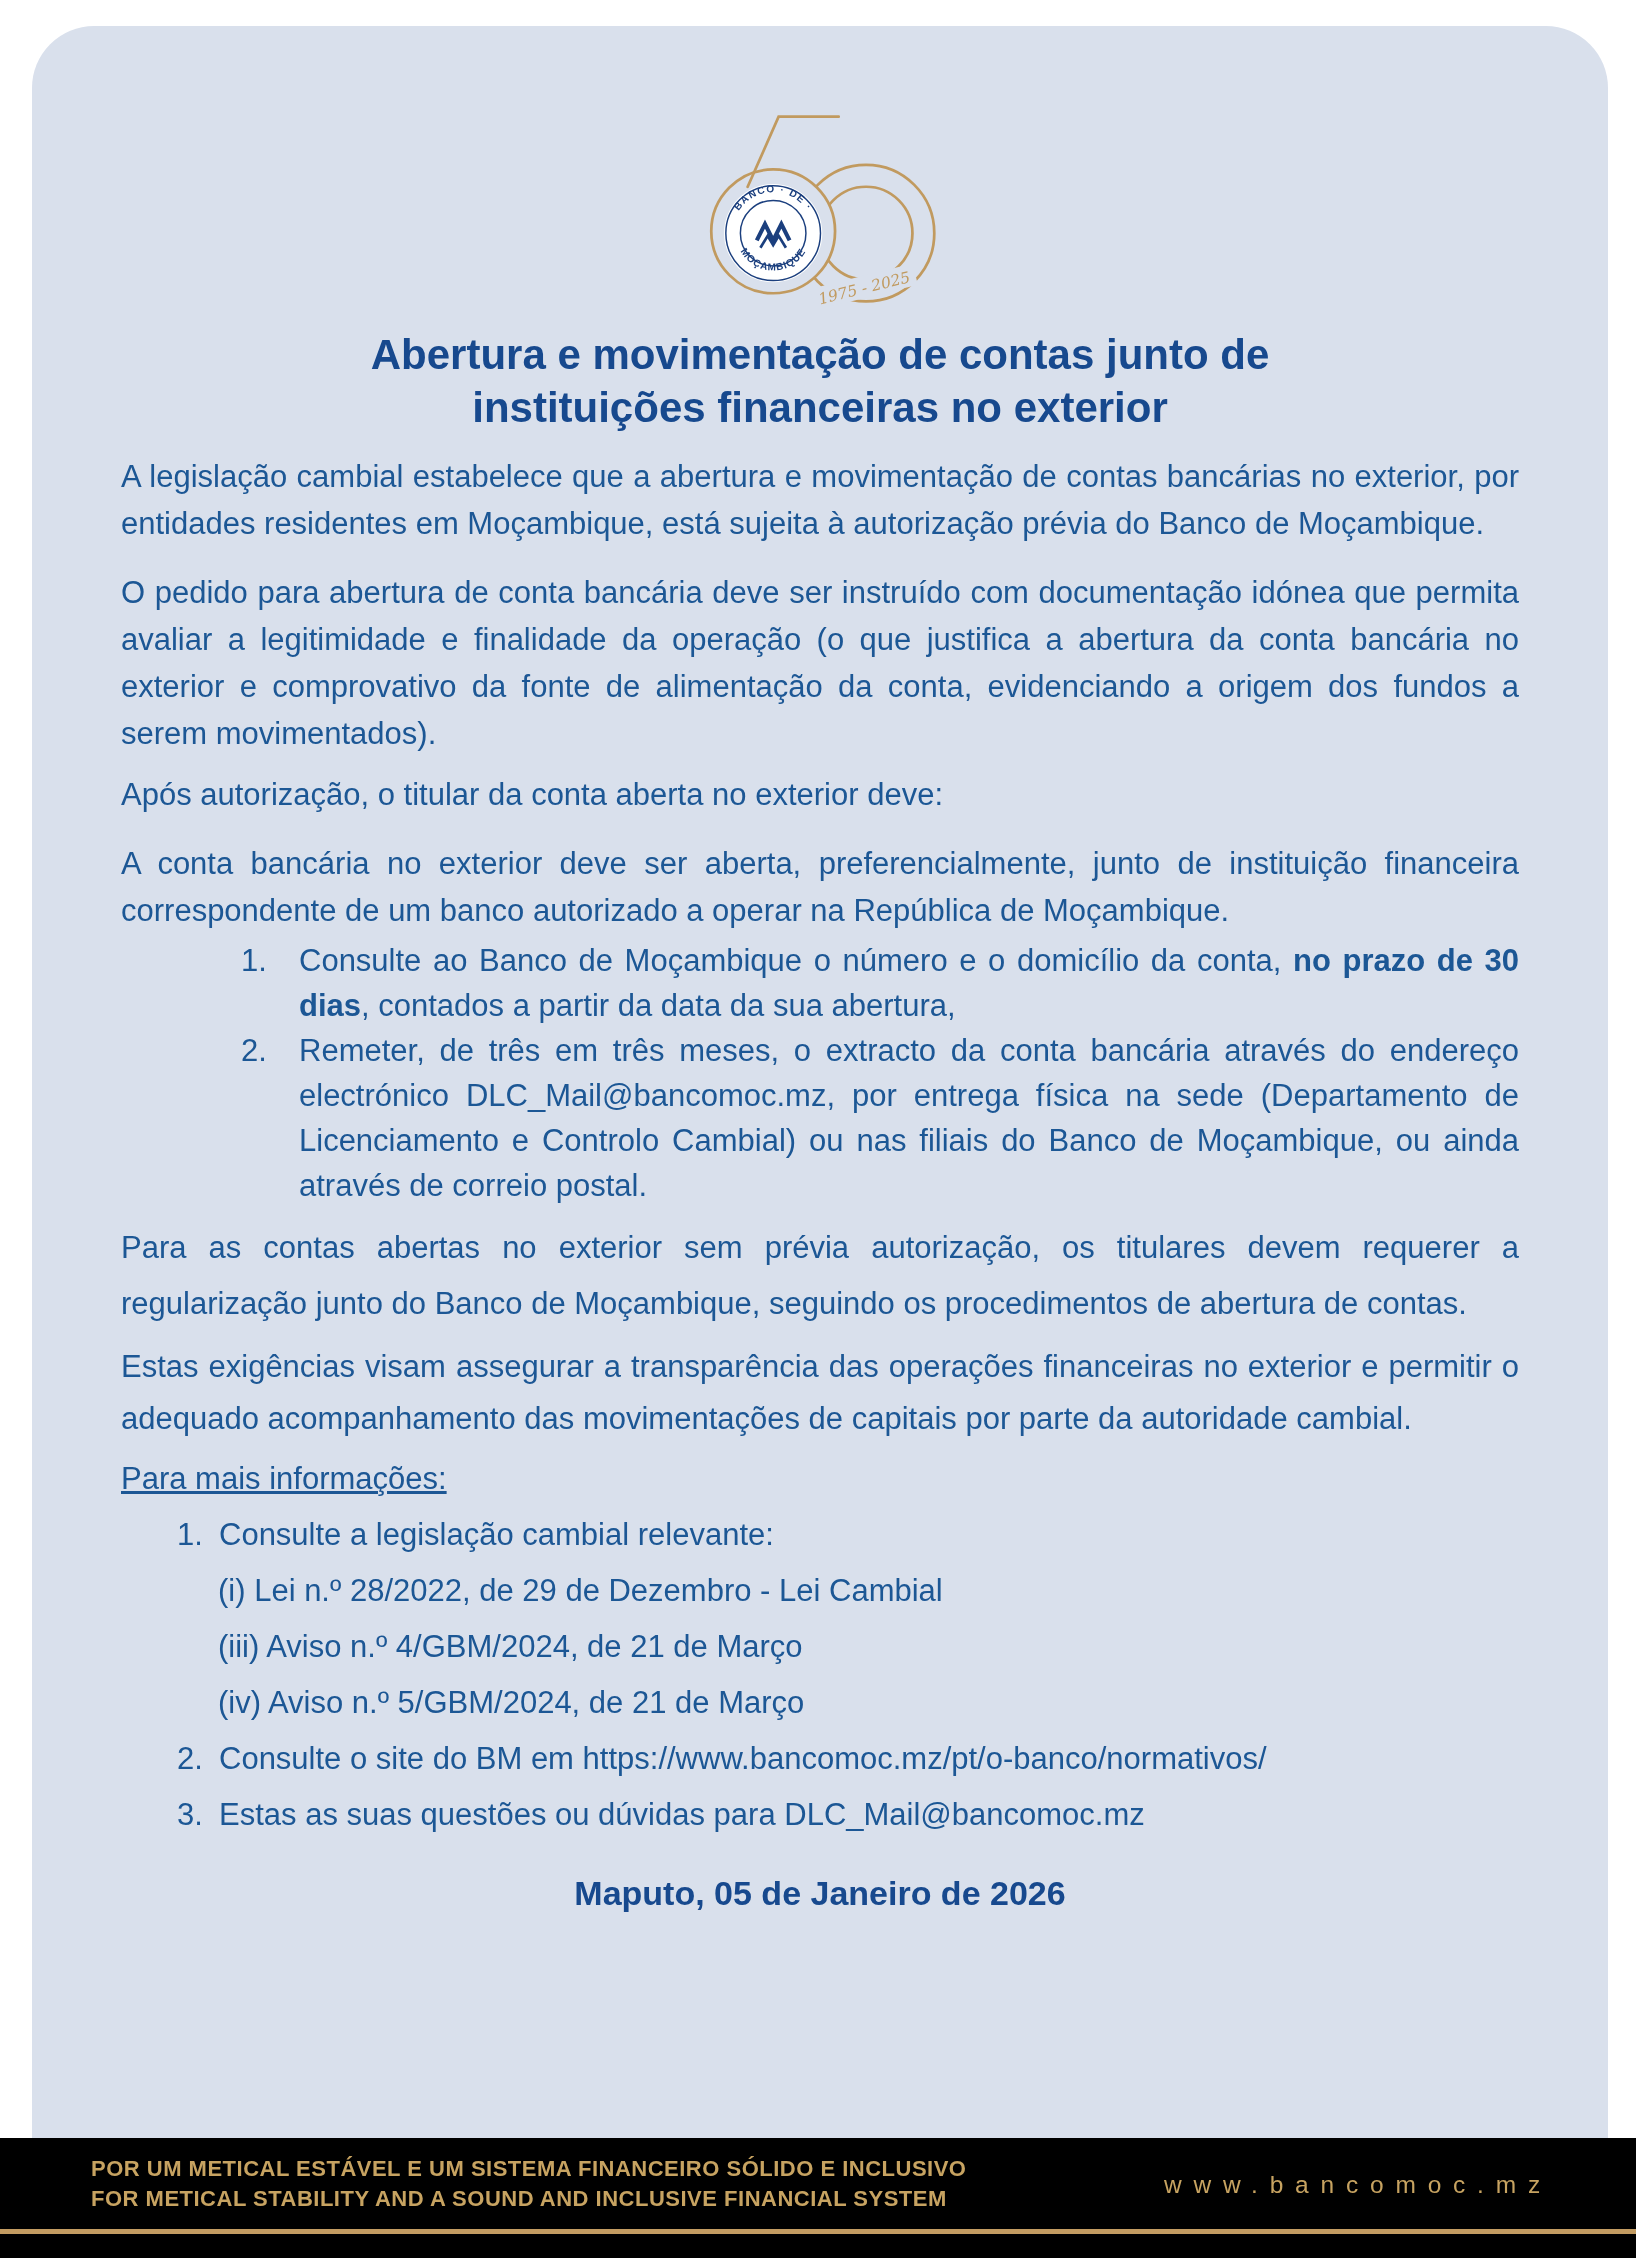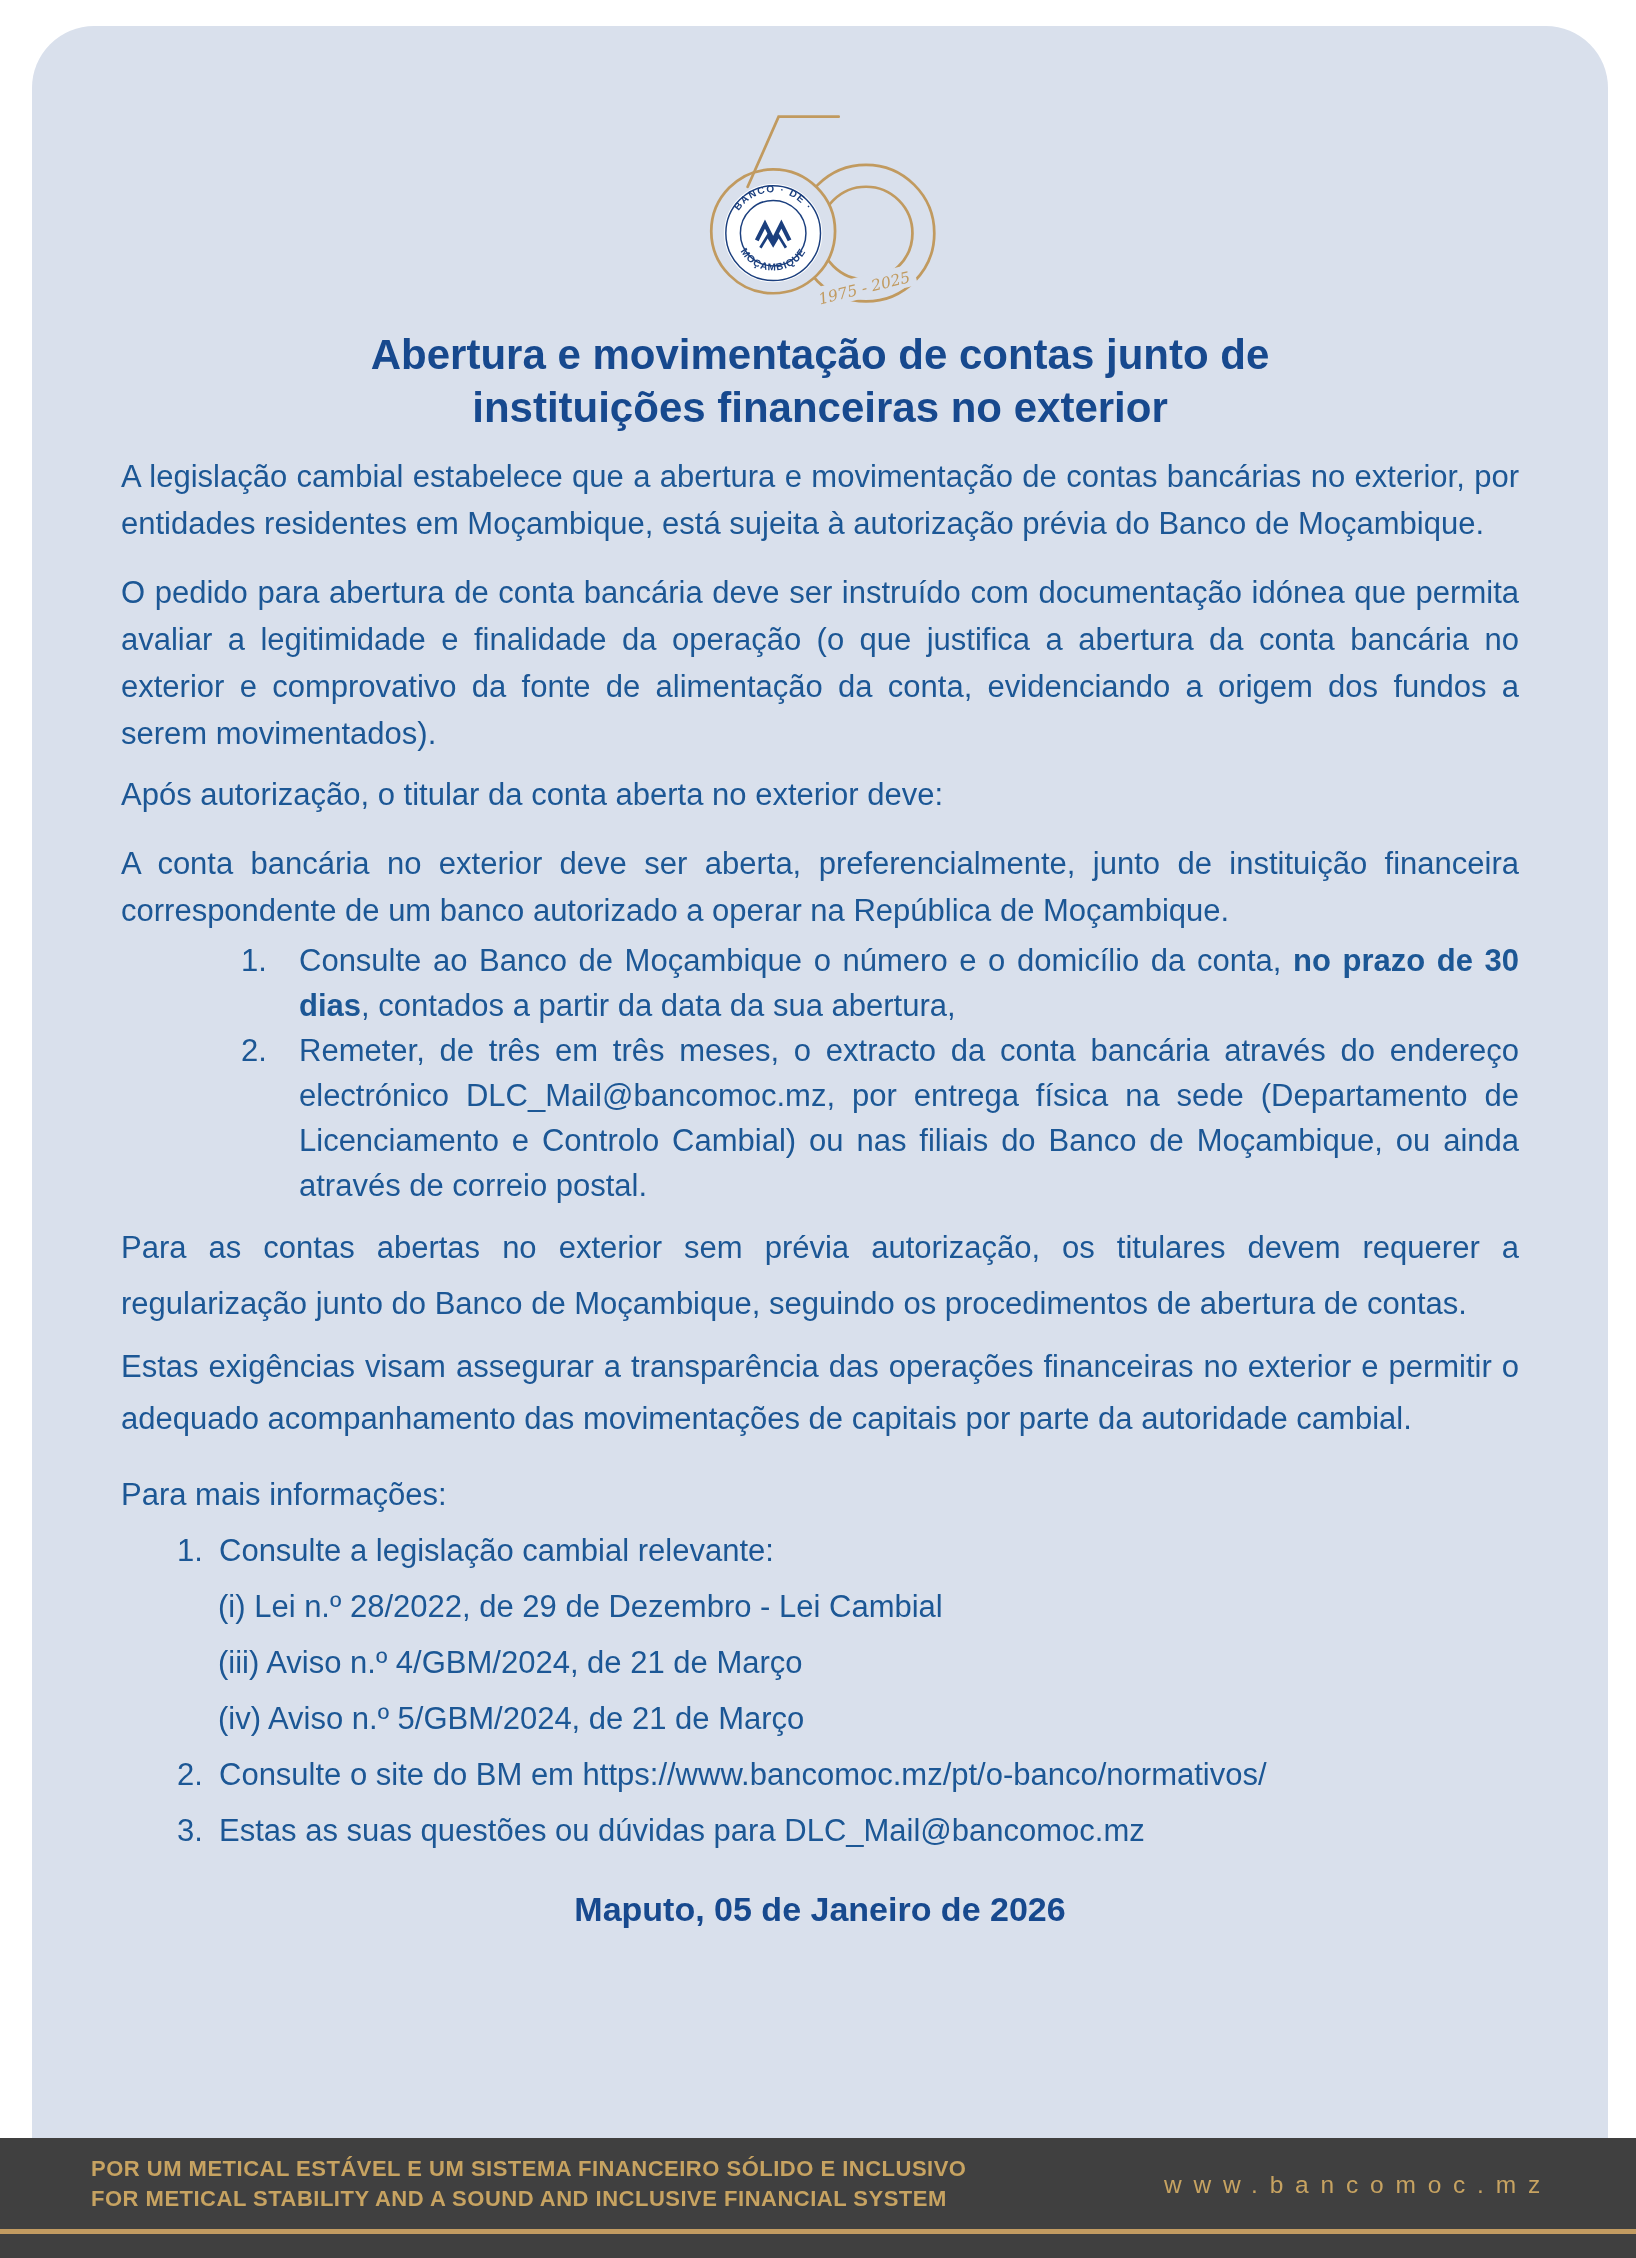--- a/index.html
+++ b/index.html
@@ -50,39 +50,39 @@
   .obligation .obl-text { flex:1; text-align:justify; }
   .p5 { margin-top:12.7px; line-height:56px; }
   .p6 { margin-top:9px; line-height:52px; }
   .info-line {
     color:#1C5795;
     font-size:31px;
     line-height:36px;
     margin-top:20px;
     display:flex;
   }
-  .info-intro { margin-top:32px; }
+  .info-intro { margin-top:16px;text-decoration:underline; }
   .info-item { margin-left:56px; }
   .info-item .num { flex:0 0 42px; }
   .info-sub { margin-left:97px; }
   .dateline {
     margin-top:40px;
     text-align:center;
     font-weight:bold;
     color:#17498E;
     font-size:34px;
     line-height:40px;
   }
   b.inline-bold { font-weight:bold; }
   a.doc-link { color:inherit; text-decoration:none; }
   .footer {
     position:absolute;
     left:0; top:2138px;
     width:1636px; height:120px;
-    background:#404040;
+    background:#000000;
   }
   .footer .slogans {
     position:absolute;
     left:91px; top:15.5px;
     color:#C7A361;
     font-size:22px;
     line-height:30px;
     letter-spacing:0.5px;
   }
   .footer .slogan-pt { font-weight:bold; }

